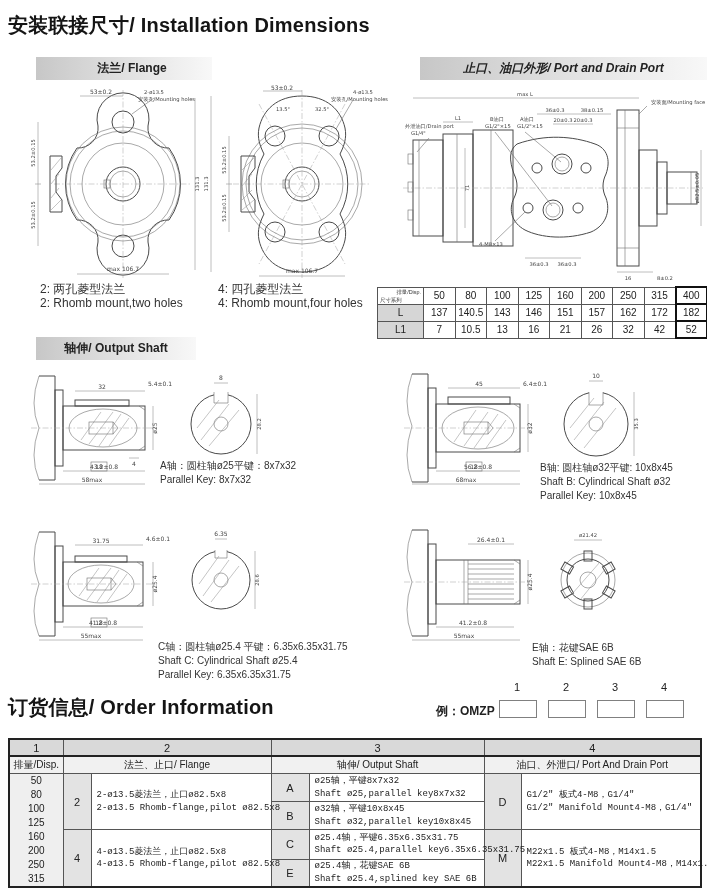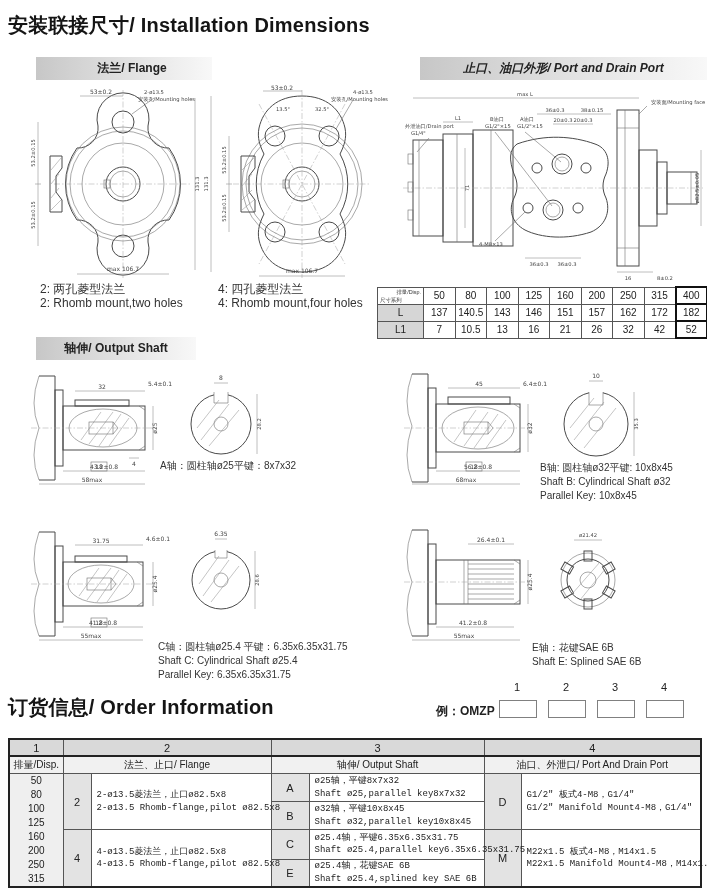--- a/index.html
+++ b/index.html
@@ -334,20 +334,21 @@
       <line class="hat" x1="216" y1="82" x2="248" y2="42"></line>
       <line class="hat" x1="202" y1="62" x2="226" y2="32"></line>
     <line class="dimln" x1="221" y1="15" x2="235" y2="15"></line>
     <text x="228" y="12" text-anchor="middle">10</text>
     <line class="dimln" x1="266" y1="26" x2="266" y2="90"></line>
     <text class="t5" transform="rotate(-90 270 58)" x="270" y="58" text-anchor="middle">35.3</text>
   </svg>
 
   <div class="abs scap" style="left:160px;top:459px;width:230px;">
     <div>A轴：圆柱轴ø25平键：8x7x32</div>
+    <div>Parallel Key: 8x7x32</div>
   </div>
   <div class="abs scap" style="left:532px;top:461px;width:175px;margin-left:8px;">
     <div>B轴: 圆柱轴ø32平键: 10x8x45</div>
     <div>Shaft B: Cylindrical Shaft ø32</div>
     <div>Parallel Key: 10x8x45</div>
   </div>
 
   <svg class="dwg" style="left:25px;top:518px;" width="345" height="130" viewBox="0 0 345 130">
     <path class="thin" d="M14,14 Q4,42 14,66 Q4,94 14,118"></path>
     <line class="ol" x1="14" y1="14" x2="30" y2="14"></line>

